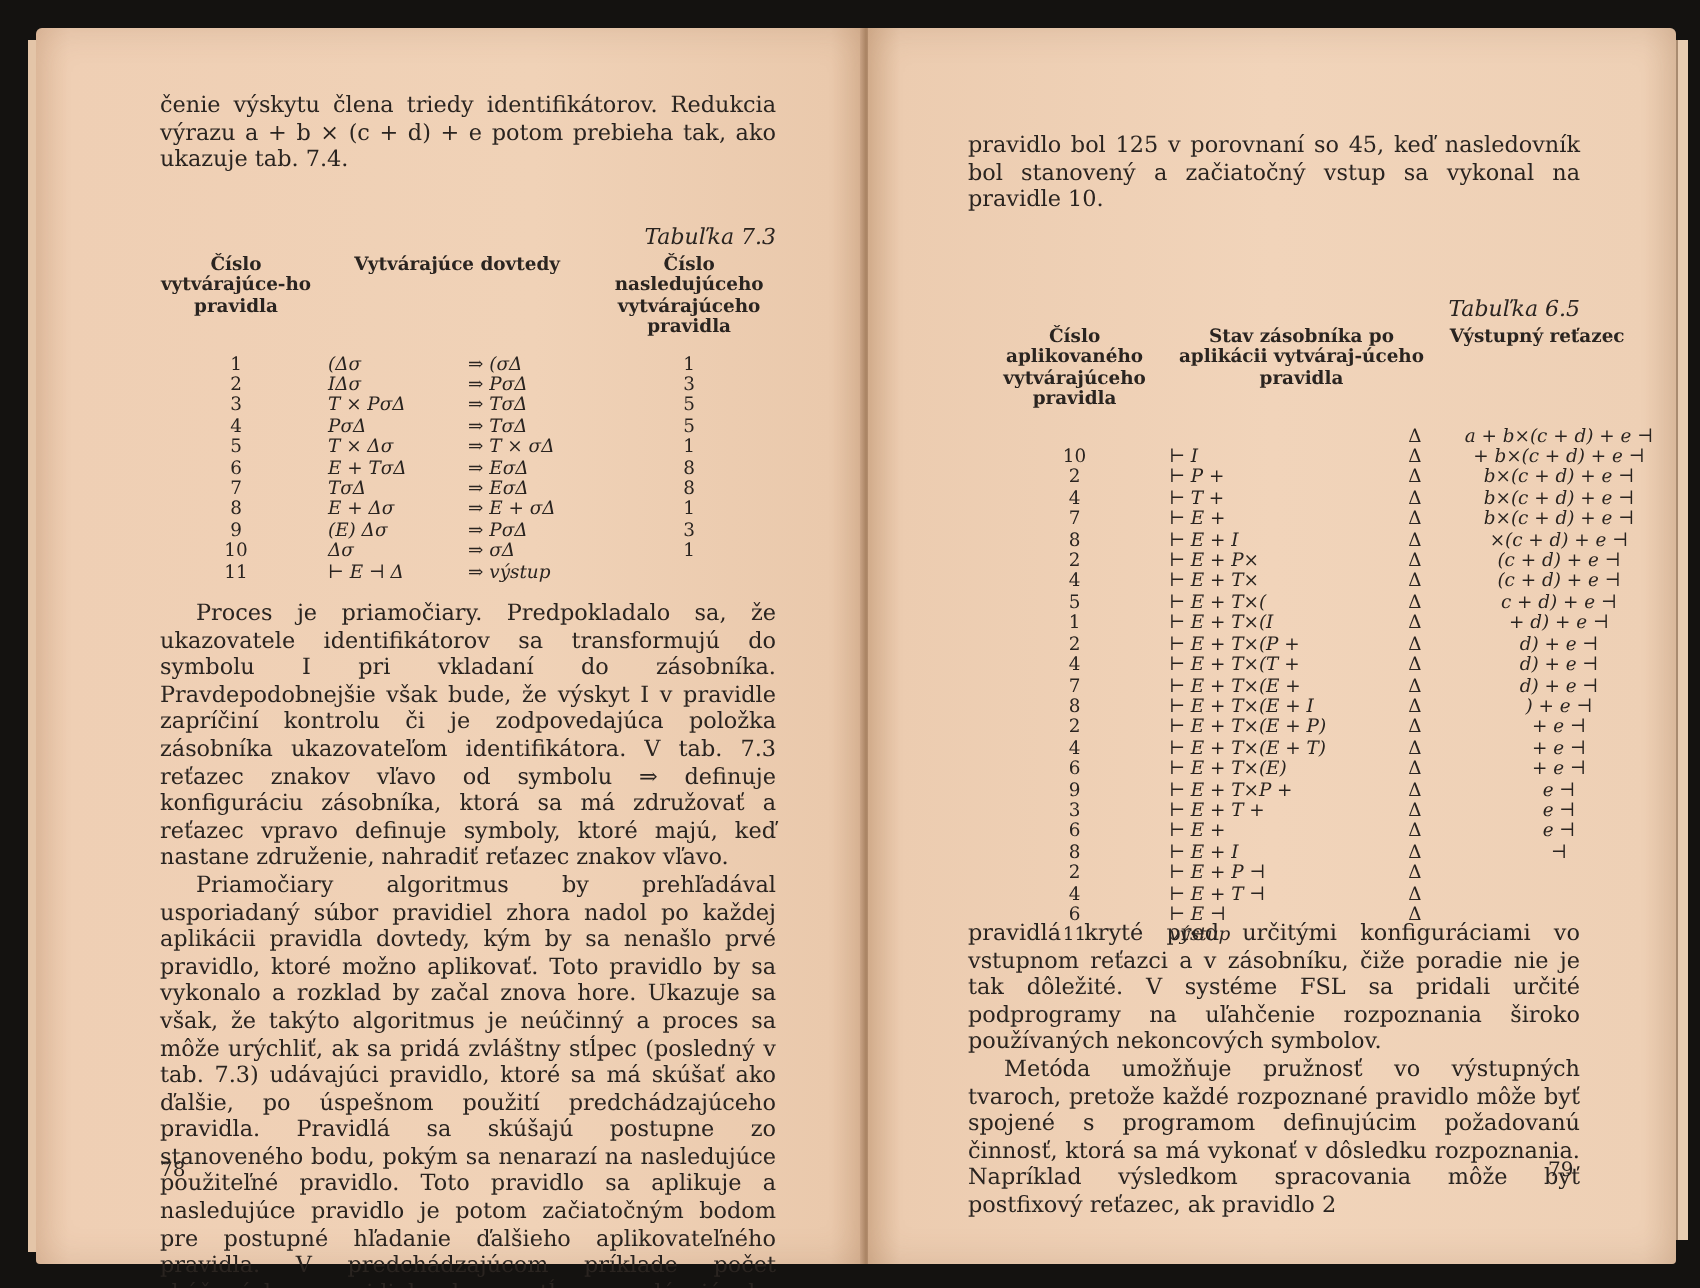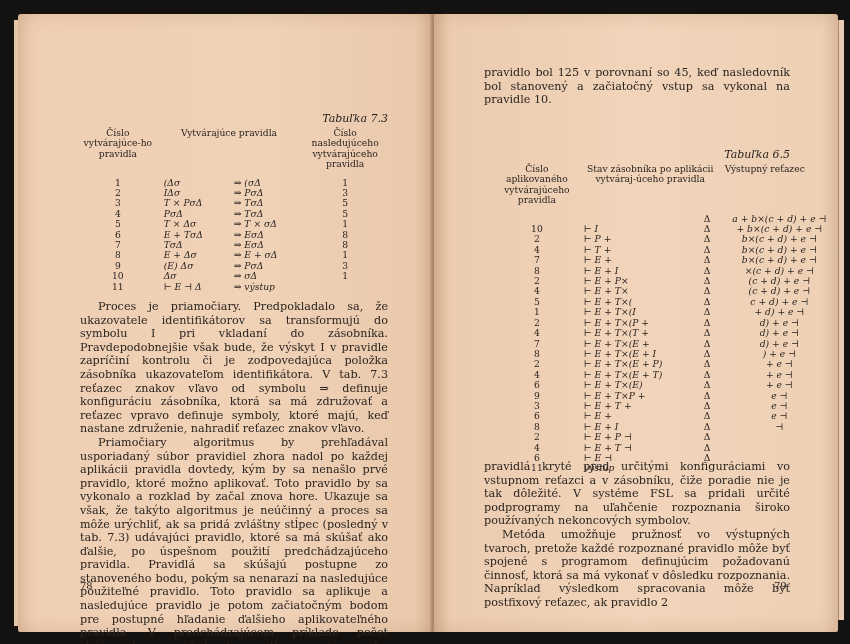--- a/index.html
+++ b/index.html
@@ -27,46 +27,49 @@
     .gutter { position:absolute; left:416px; top:0; width:6px; height:618px;
       background: linear-gradient(90deg, #c9a385, #a98363, #c9a385); }
 
     .txt { position: absolute; font-size: 11.2px; line-height: 13.6px; text-align: justify; }
     .txt p { margin: 0; }
     .txt p.ind { text-indent: 18px; }
 
     .caption { position:absolute; font-size: 11px; font-style: italic; text-align: right; }
 
     table.t { position:absolute; border-collapse: collapse; font-size: 9.2px; line-height: 10.4px; }
-    table.t th { font-weight: normal; vertical-align: top; text-align: center; padding: 0 4px 8px 4px; }
+    table.t th { font-weight: bold; vertical-align: top; text-align: center; padding: 0 4px 8px 4px; }
     table.t td { padding: 0 4px; white-space: pre; vertical-align: top; }
     table.t td.num { text-align: center; }
     table.t td.rule { font-style: italic; }
     .lhs { display:inline-block; width: 70px; font-style: italic; }
     .t4 td.stack { font-style: italic; text-align: left; width: 118px; }
     .t4 td.delta { text-align: left; width: 14px; }
     .t4 td.out { text-align: center; font-style: italic; width: 112px; }
 
     .pnum { position:absolute; font-size: 10px; }
   </style>
 </head>
 <body>
 
 <div class="spread">
   <div class="edge-left"></div>
 
   <div class="page left">
+    <div class="txt" style="left:62px; top:32px; width:308px;">
+      <p>čenie výskytu člena triedy identifikátorov. Redukcia výrazu a + b × (c + d) + e potom prebieha tak, ako ukazuje tab. 7.4.</p>
+    </div>
 
     <div class="caption" style="left:62px; top:98px; width:308px;">Tabuľka 7.3</div>
 
     <table class="t t3" style="left:58px; top:114px; width:316px;">
       <thead>
         <tr>
           <th style="width:84px">Číslo vytvárajúce-ho pravidla</th>
-          <th style="width:138px">Vytvárajúce pravidla</th>
+          <th style="width:138px">Vytvárajúce dovtedy</th>
           <th style="width:94px">Číslo nasledujúceho vytvárajúceho pravidla</th>
         </tr>
       </thead>
       <tbody id="t3body">
           <tr>
             <td class="num">1</td>
             <td class="rule"><span class="lhs">(Δσ</span><span>⇒ (σΔ</span></td>
             <td class="num">1</td>
           </tr>
           <tr>

